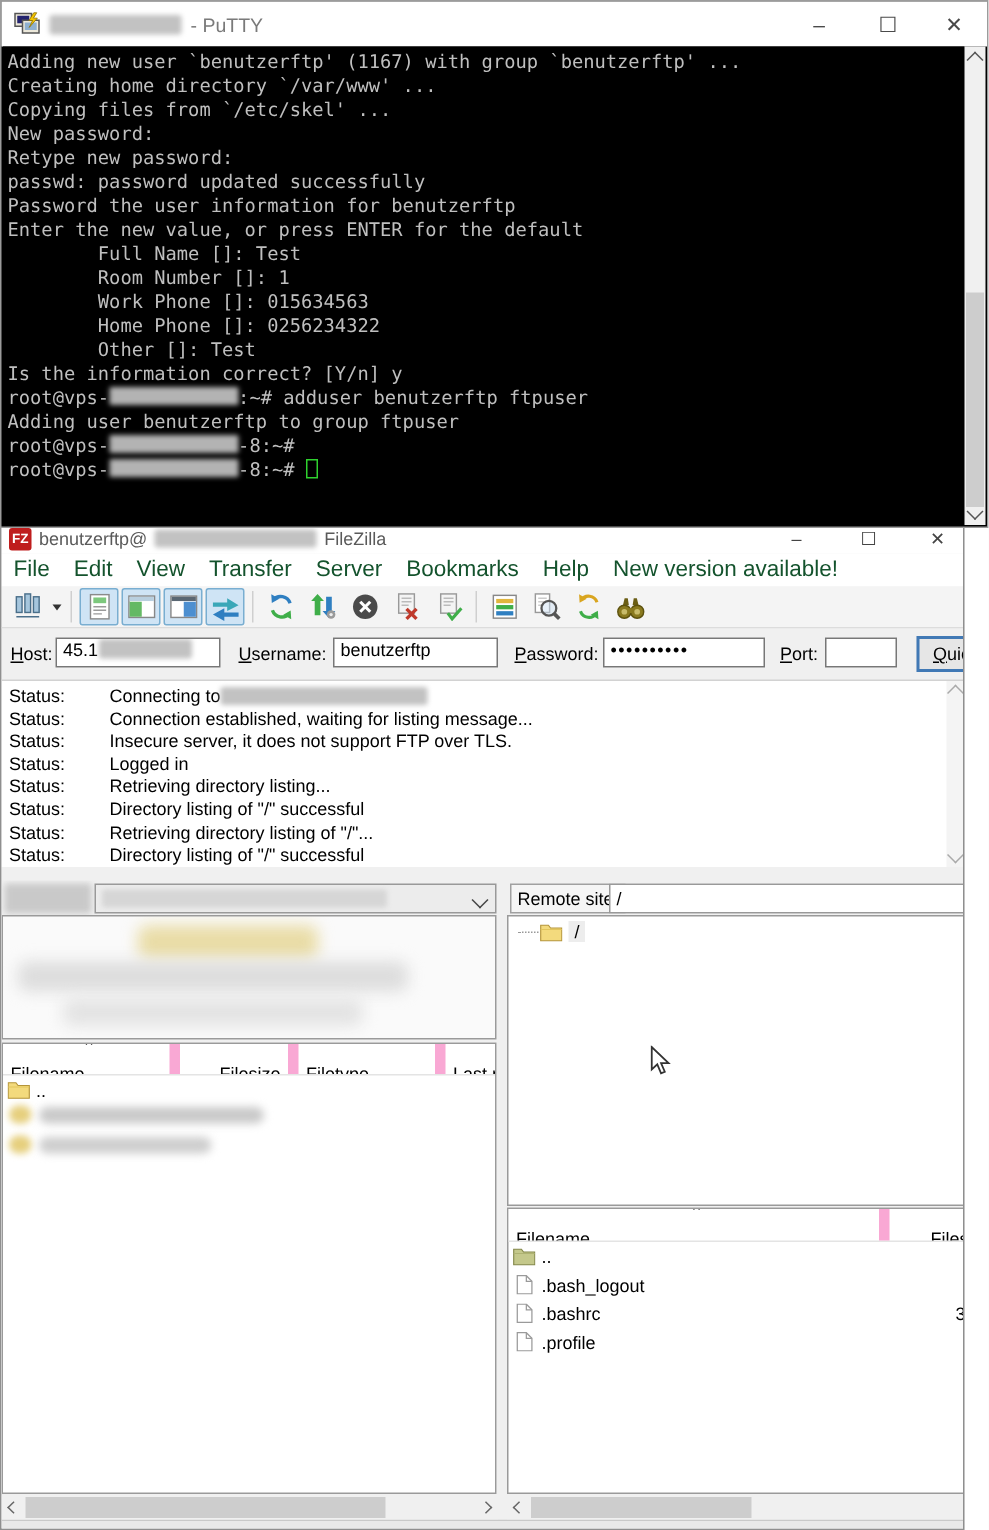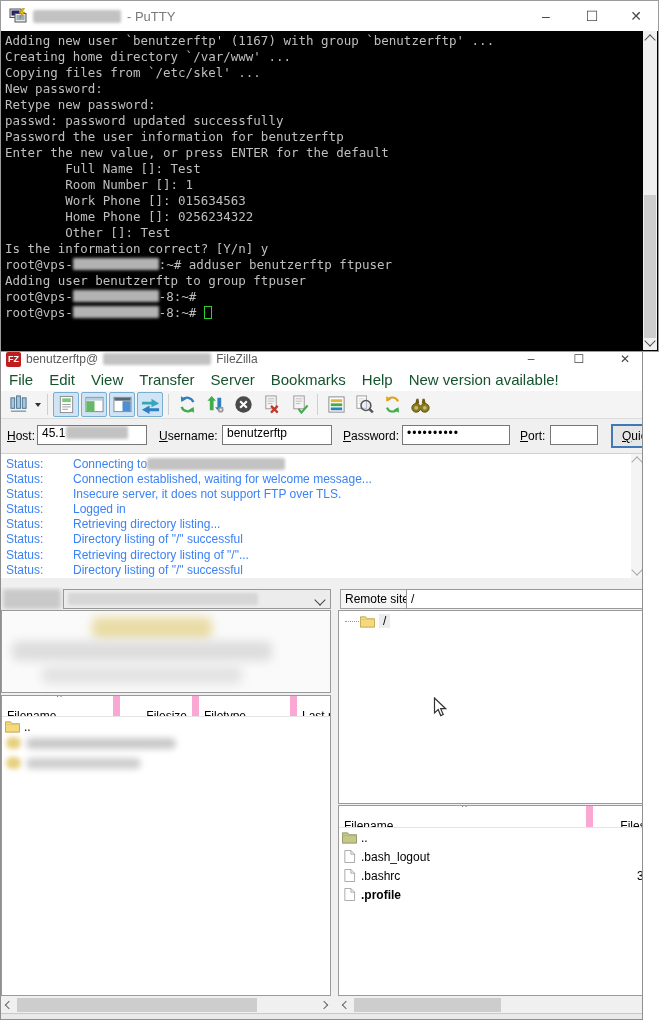--- a/index.html
+++ b/index.html
@@ -35,21 +35,21 @@
   .tsep{width:1px;height:21px;background:#cfcfcf;margin:0 4px;flex:none;}
   .fz-quick{position:relative;height:34px;background:#f0f0f0;border-bottom:1px solid #d2d2d2;}
   .q-label{position:absolute;top:10px;font-size:12px;color:#000;}
   .ak{display:inline-block;}
   .ak::first-letter{text-decoration:underline;}
   .q-input{position:absolute;top:6px;height:20px;background:#fff;border:1px solid #777;box-sizing:border-box;
            font-size:12px;display:flex;align-items:flex-start;padding:0 4px;overflow:hidden;white-space:nowrap;}
   .q-btn{position:absolute;top:5px;height:24px;background:#e6e6e6;border:2px solid #4179b5;box-sizing:border-box;
          font-size:12px;display:flex;align-items:center;padding:0 9px;white-space:nowrap;}
   .q-btn .ak::first-letter{text-decoration:underline;}
-  .fz-status{position:relative;height:124px;background:#fff;font-size:12px;color:#3b82f6;padding-top:3px;
+  .fz-status{position:relative;height:124px;background:#fff;font-size:12px;color:#000000;padding-top:3px;
              box-sizing:border-box;overflow:hidden;}
   .st-row{display:flex;line-height:15.1px;}
   .st-label{width:67px;padding-left:5px;flex:none;}
   .st-scroll{position:absolute;right:0;top:0;width:11px;height:124px;background:#f4f4f4;}
   .st-scroll .chev{position:absolute;left:2px;border-color:#aaa;}
   .fz-split{height:9px;background:#f0f0f0;}
   .fz-panes{position:relative;height:426px;background:#f0f0f0;}
   .pane{position:absolute;top:0;height:426px;overflow:hidden;}
   .pane-left{left:0;width:331px;}
   .pane-right{left:337px;width:322px;}
@@ -269,21 +269,21 @@
         <span class="chev chev-up" style="top:4px;"></span>
         <span class="chev" style="bottom:4px;"></span>
       </div>
     <div class="st-row">
           <span class="st-label">Status:</span>
           <span>Connecting to </span>
           <span class="censor" style="width: 138px; height: 12px; margin-top: 1px;"></span>
         </div>
         <div class="st-row">
           <span class="st-label">Status:</span>
-          <span>Connection established, waiting for welcome message...</span>
+          <span>Connection established, waiting for listing message...</span>
         </div>
         <div class="st-row">
           <span class="st-label">Status:</span>
           <span>Insecure server, it does not support FTP over TLS.</span>
         </div>
         <div class="st-row">
           <span class="st-label">Status:</span>
           <span>Logged in</span>
         </div>
         <div class="st-row">
@@ -415,21 +415,21 @@
                 <span class="cell-name" style="width: 232px;">.bashrc</span>
                 <span class="cell-size" style="width: 80px;">3.526</span>
               </div>
               <div class="lv-row">
                 <span class="ficon">
                   <svg viewBox="0 0 13 14">
                     <path d="M1.5 0.5h6.5l4 4v9h-10.5z" fill="#fff" stroke="#9a9a9a" stroke-width="0.9"></path>
                     <path d="M8 0.5v4h4" fill="none" stroke="#9a9a9a" stroke-width="0.9"></path>
                   </svg>
                 </span>
-                <span class="cell-name" style="width: 232px; font-weight: bold;">.profile</span>
+                <span class="cell-name" style="width: 232px;">.profile</span>
                 <span class="cell-size" style="width: 80px;">807</span>
               </div>
             </div>
         </div>
         <div class="hscroll">
           <div class="hs-arrow" style="left:0;">
               <span class="chev chev-left"></span>
             </div>
           <div class="hs-arrow" style="right:0;">
               <span class="chev chev-right"></span>

